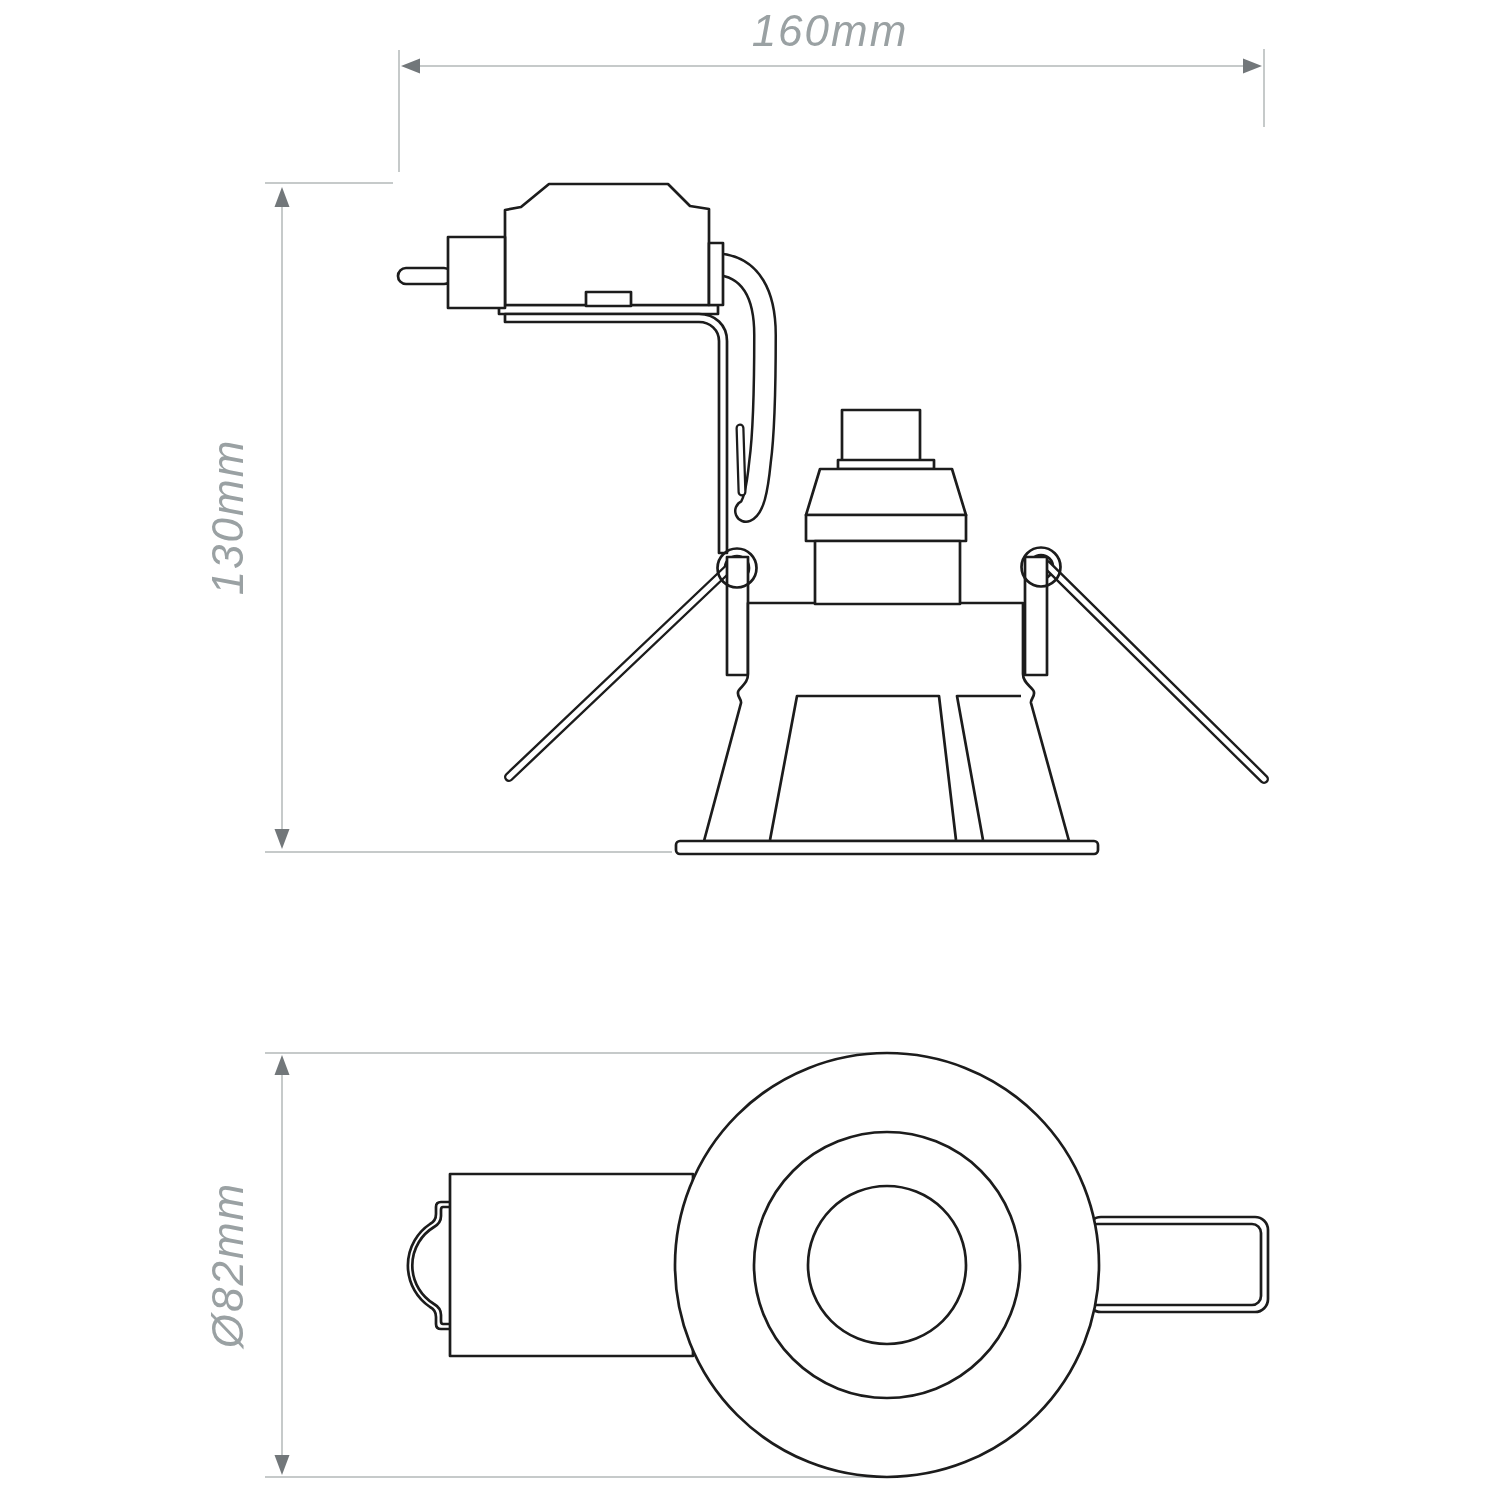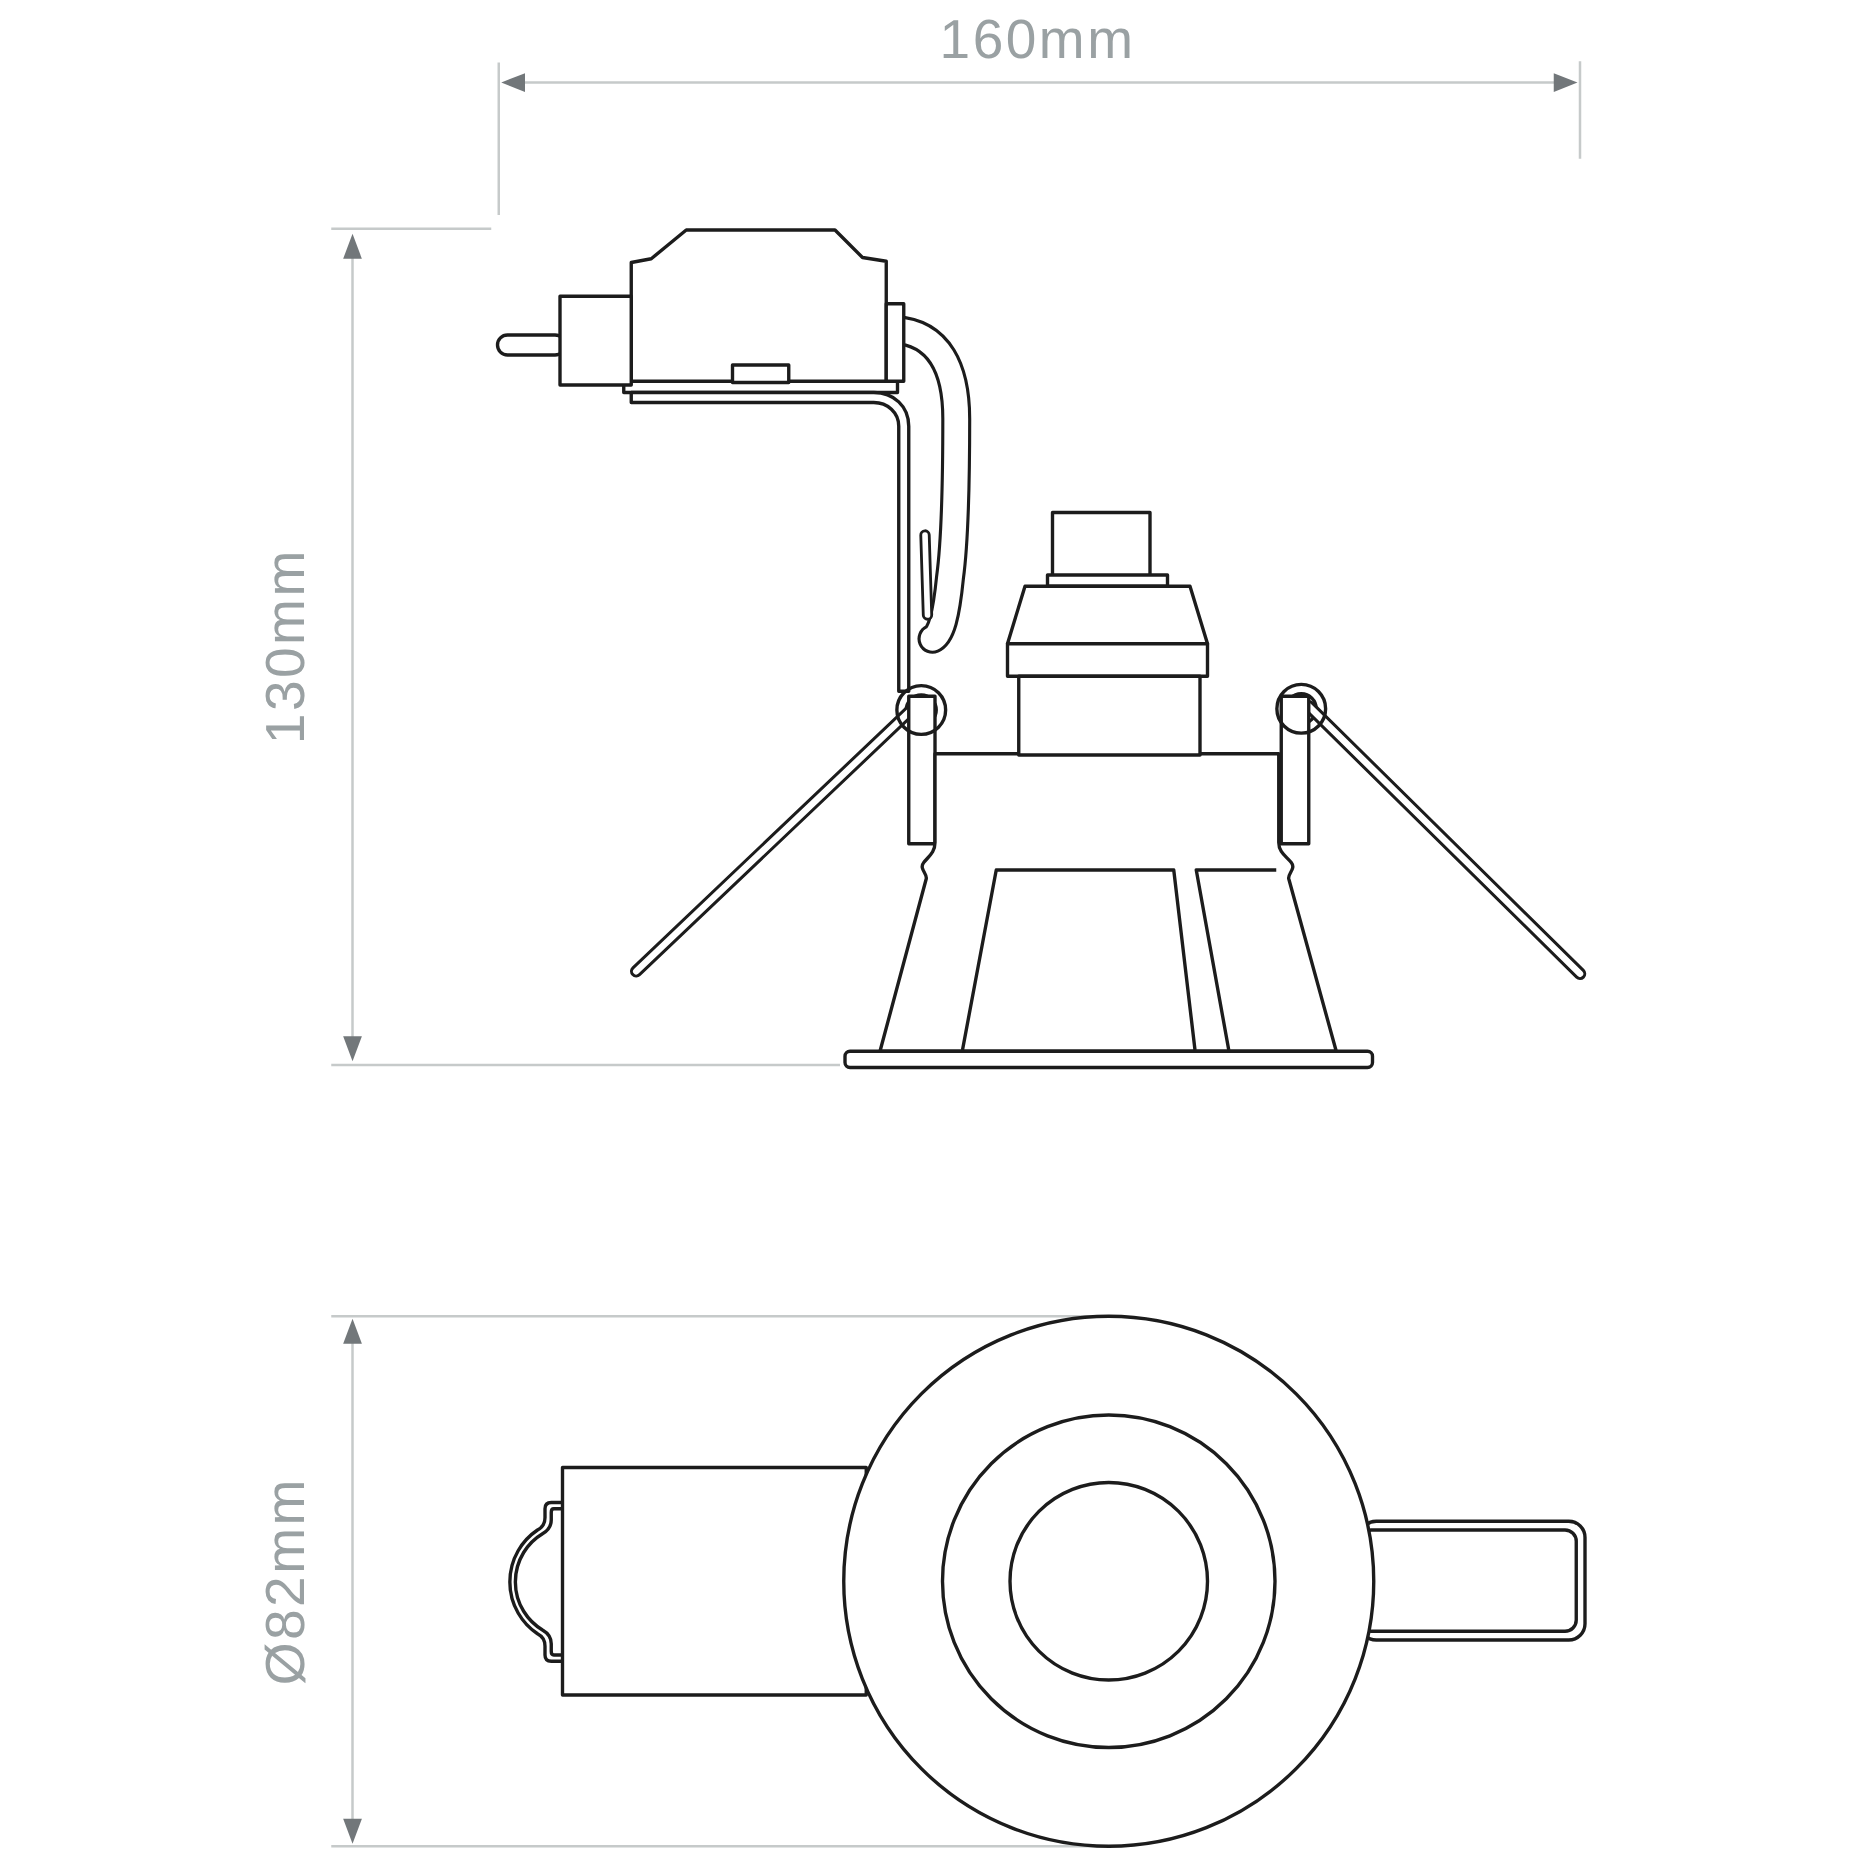--- a/index.html
+++ b/index.html
@@ -10,20 +10,21 @@
     width: 1500px;
     height: 1500px;
     background: var(--background, #ffffff);
     overflow: hidden;
   }
   .stage {
     position: relative;
     width: 1500px;
     height: 1172px;
     background: var(--background, #ffffff);
+    font-style: italic;
   }
   svg { display: block; }
   .ink {
     stroke: var(--line, #1c1c1c);
     stroke-width: 2.7;
     fill: none;
     stroke-linejoin: round;
   }
   .ink-fill {
     stroke: var(--line, #1c1c1c);

